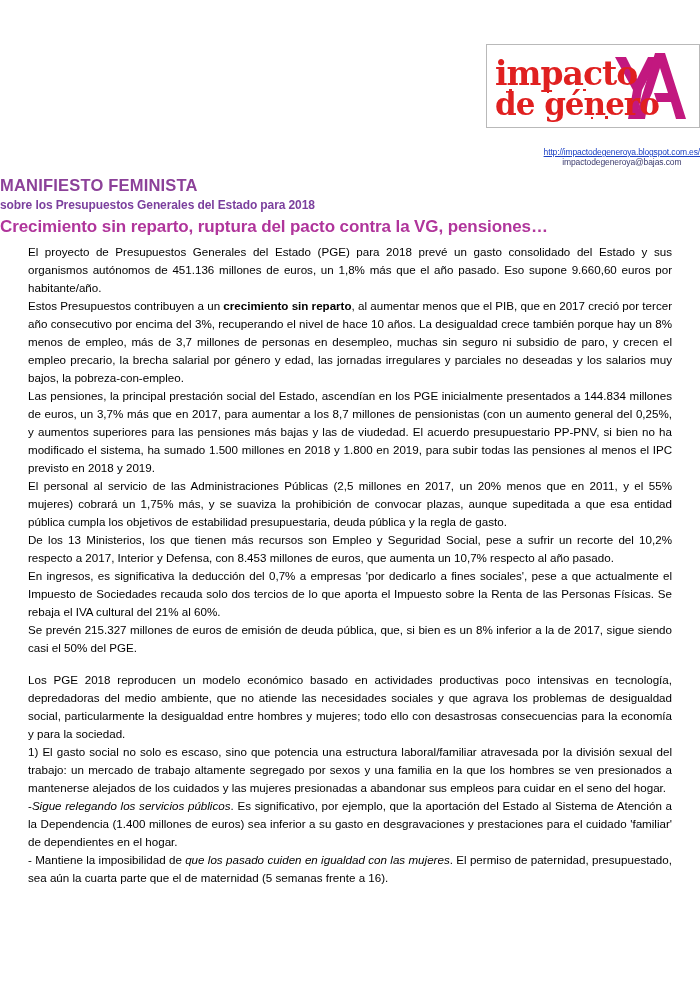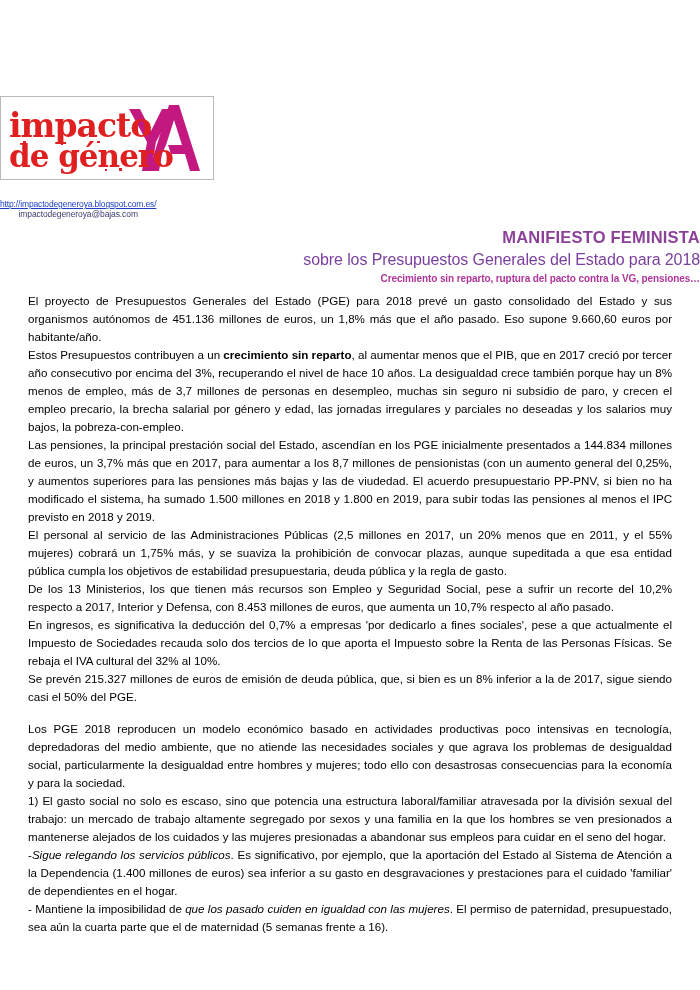--- a/index.html
+++ b/index.html
@@ -21,22 +21,22 @@
     padding: 0;
     position: relative;
     background: #ffffff;
   }
 
   
   .logo-wrap {
     width: 100%;
     display: flex;
     flex-direction: column;
-    align-items: flex-start;
-    padding-top: 96px;
+    align-items: flex-end;
+    padding-top: 44px;
   }
   .logo-box {
     width: 212px;
     height: 82px;
     border: 1px solid #b9b9b9;
     background: #ffffff;
     position: relative;
     overflow: hidden;
   }
   .logo-svg { display: block; }
@@ -56,41 +56,40 @@
   .logo-mail {
     font-size: 8.5px;
     color: #3b3b6e;
     letter-spacing: -0.1px;
     display: block;
     margin-top: 1px;
   }
 
   
   .titles {
-    text-align: right;
+    text-align: left;
     margin-top: 8px;
-    padding-left: 8px;
   }
   .title-1 {
     font-size: 16.5px;
     font-weight: bold;
     color: #8c4199;
     letter-spacing: 0.2px;
     line-height: 1.25;
   }
   .title-2 {
-    font-size: 16px;
-    font-weight: normal;
+    font-size: 12px;
+    font-weight: bold;
     color: #7b3f9d;
     letter-spacing: -0.1px;
     line-height: 1.3;
     margin-top: 3px;
   }
   .title-3 {
-    font-size: 10px;
+    font-size: 17px;
     font-weight: bold;
     color: #b0359b;
     letter-spacing: -0.1px;
     line-height: 1.25;
     margin-top: 2px;
   }
 
   
   .body-text {
     margin: 6px 28px 0 28px;
@@ -155,21 +154,21 @@
     <p>El proyecto de Presupuestos Generales del Estado (PGE) para 2018 prevé un gasto consolidado del Estado y sus organismos autónomos de 451.136 millones de euros, un 1,8% más que el año pasado. Eso supone 9.660,60 euros por habitante/año.</p>
 
     <p><span>Estos Presupuestos contribuyen a un </span><b>crecimiento sin reparto</b><span>, al aumentar menos que el PIB, que en 2017 creció por tercer año consecutivo por encima del 3%, recuperando el nivel de hace 10 años. La desigualdad crece también porque hay un 8% menos de empleo, más de 3,7 millones de personas en desempleo, muchas sin seguro ni subsidio de paro, y crecen el empleo precario, la brecha salarial por género y edad, las jornadas irregulares y parciales no deseadas y los salarios muy bajos, la pobreza-con-empleo.</span></p>
 
     <p>Las pensiones, la principal prestación social del Estado, ascendían en los PGE inicialmente presentados a 144.834 millones de euros, un 3,7% más que en 2017, para aumentar a los 8,7 millones de pensionistas (con un aumento general del 0,25%, y aumentos superiores para las pensiones más bajas y las de viudedad. El acuerdo presupuestario PP-PNV, si bien no ha modificado el sistema, ha sumado 1.500 millones en 2018 y 1.800 en 2019, para subir todas las pensiones al menos el IPC previsto en 2018 y 2019.</p>
 
     <p>El personal al servicio de las Administraciones Públicas (2,5 millones en 2017, un 20% menos que en 2011, y el 55% mujeres) cobrará un 1,75% más, y se suaviza la prohibición de convocar plazas, aunque supeditada a que esa entidad pública cumpla los objetivos de estabilidad presupuestaria, deuda pública y la regla de gasto.</p>
 
     <p>De los 13 Ministerios, los que tienen más recursos son Empleo y Seguridad Social, pese a sufrir un recorte del 10,2% respecto a 2017, Interior y Defensa, con 8.453 millones de euros, que aumenta un 10,7% respecto al año pasado.</p>
 
-    <p>En ingresos, es significativa la deducción del 0,7% a empresas 'por dedicarlo a fines sociales', pese a que actualmente el Impuesto de Sociedades recauda solo dos tercios de lo que aporta el Impuesto sobre la Renta de las Personas Físicas. Se rebaja el IVA cultural del 32% al 10%.</p>
+    <p>En ingresos, es significativa la deducción del 0,7% a empresas 'por dedicarlo a fines sociales', pese a que actualmente el Impuesto de Sociedades recauda solo dos tercios de lo que aporta el Impuesto sobre la Renta de las Personas Físicas. Se rebaja el IVA cultural del 21% al 60%.</p>
 
     <p>Se prevén 215.327 millones de euros de emisión de deuda pública, que, si bien es un 8% inferior a la de 2017, sigue siendo casi el 50% del PGE.</p>
 
     <div class="gap"></div>
 
     <p>Los PGE 2018 reproducen un modelo económico basado en actividades productivas poco intensivas en tecnología, depredadoras del medio ambiente, que no atiende las necesidades sociales y que agrava los problemas de desigualdad social, particularmente la desigualdad entre hombres y mujeres; todo ello con desastrosas consecuencias para la economía y para la sociedad.</p>
 
     <p>1) El gasto social no solo es escaso, sino que potencia una estructura laboral/familiar atravesada por la división sexual del trabajo: un mercado de trabajo altamente segregado por sexos y una familia en la que los hombres se ven presionados a mantenerse alejados de los cuidados y las mujeres presionadas a abandonar sus empleos para cuidar en el seno del hogar.</p>
 
     <p><span>-</span><i>Sigue relegando los servicios públicos</i><span>. Es significativo, por ejemplo, que la aportación del Estado al Sistema de Atención a la Dependencia (1.400 millones de euros) sea inferior a su gasto en desgravaciones y prestaciones para el cuidado 'familiar' de dependientes en el hogar.</span></p>

